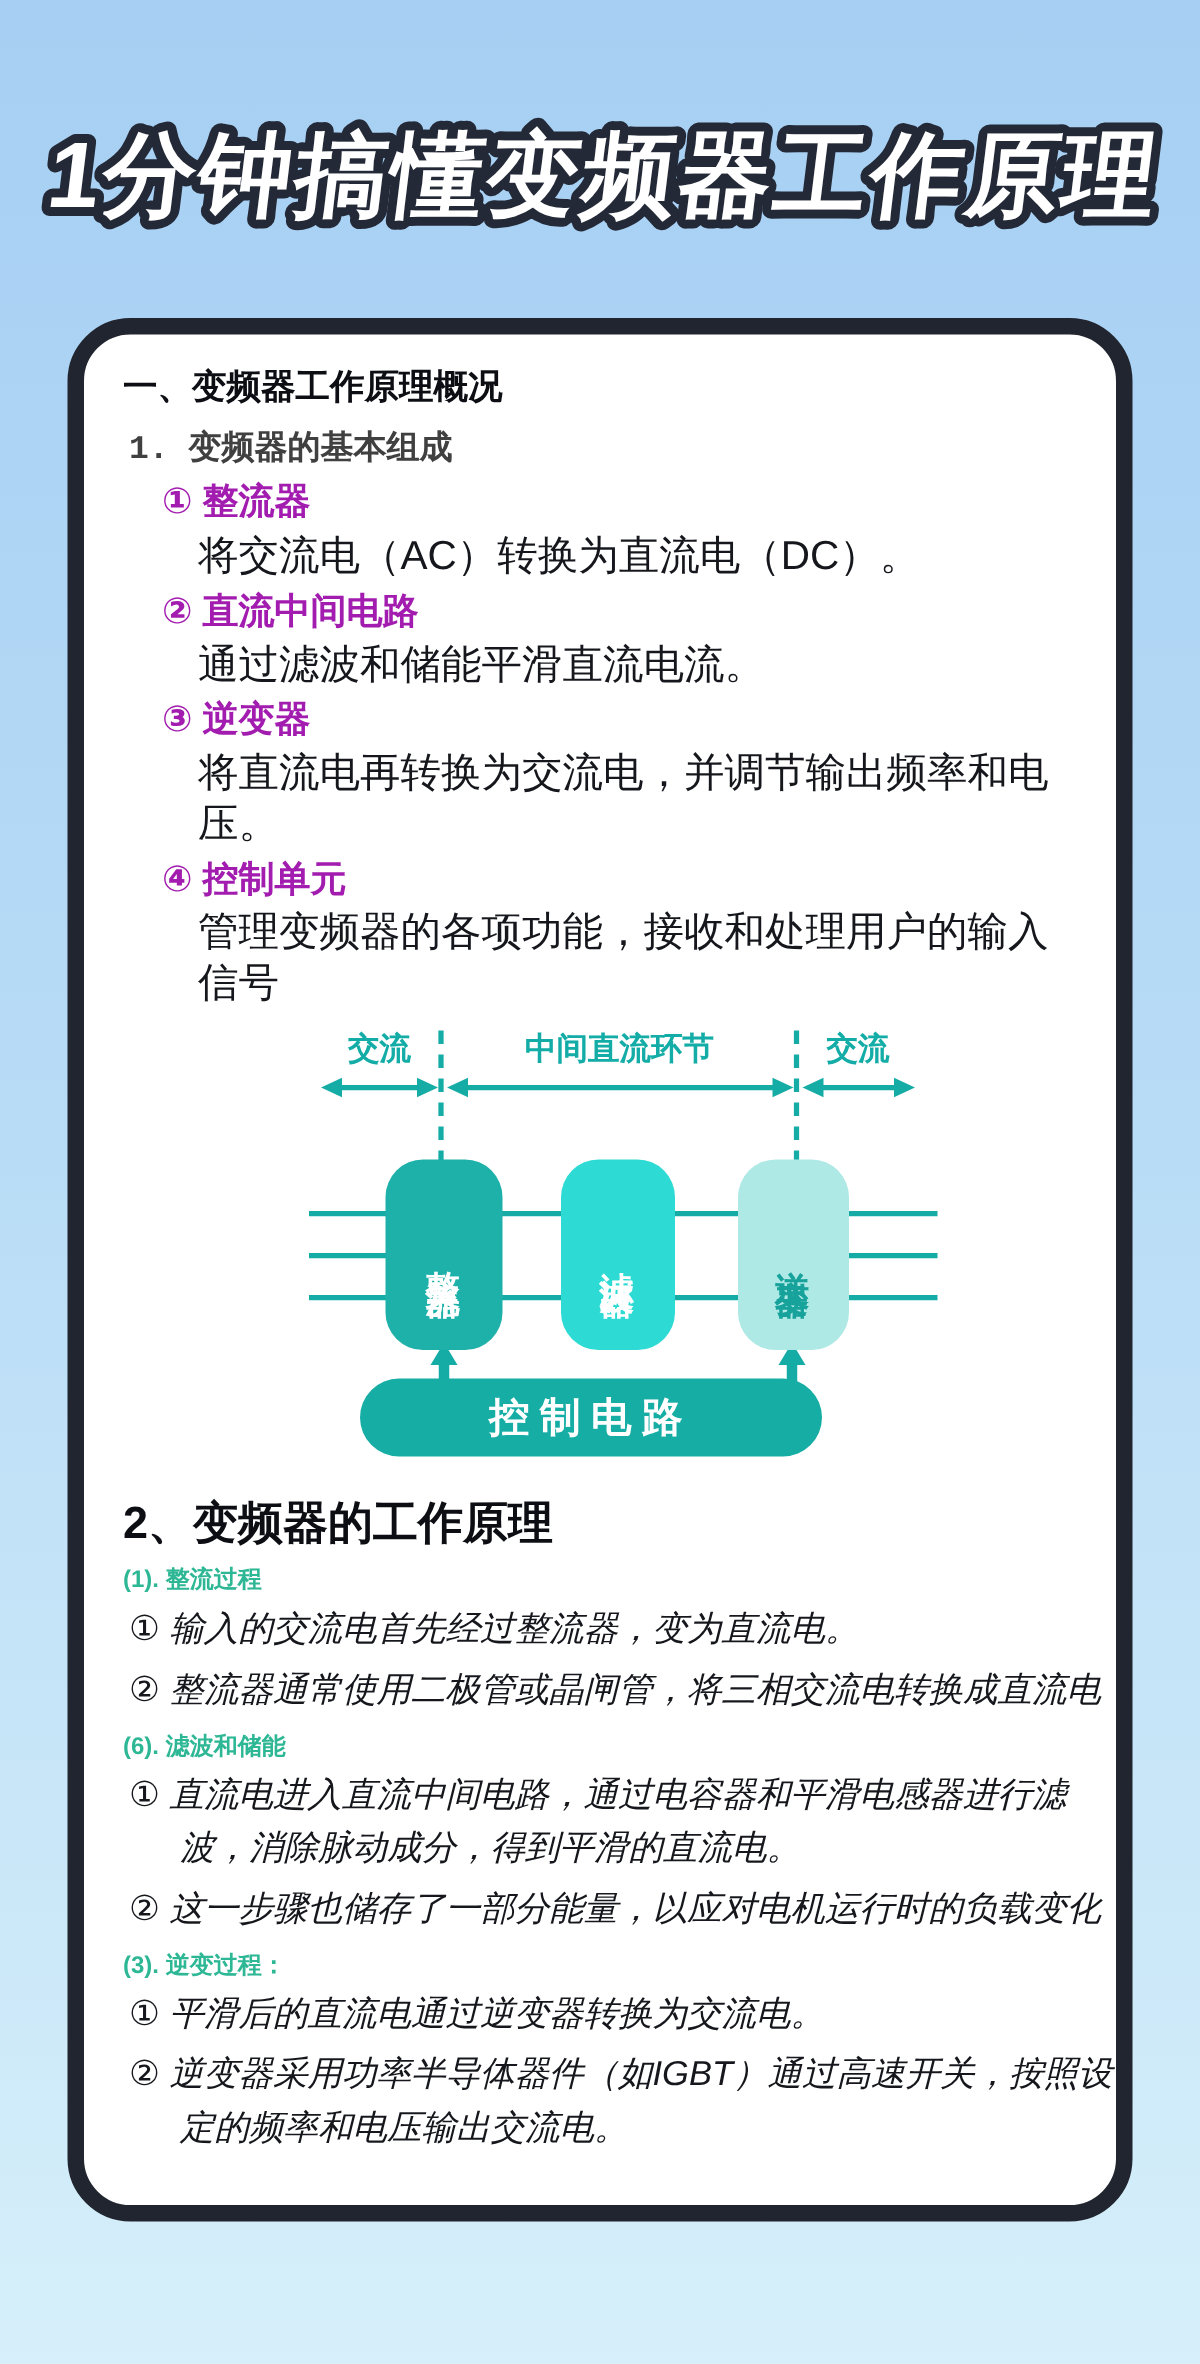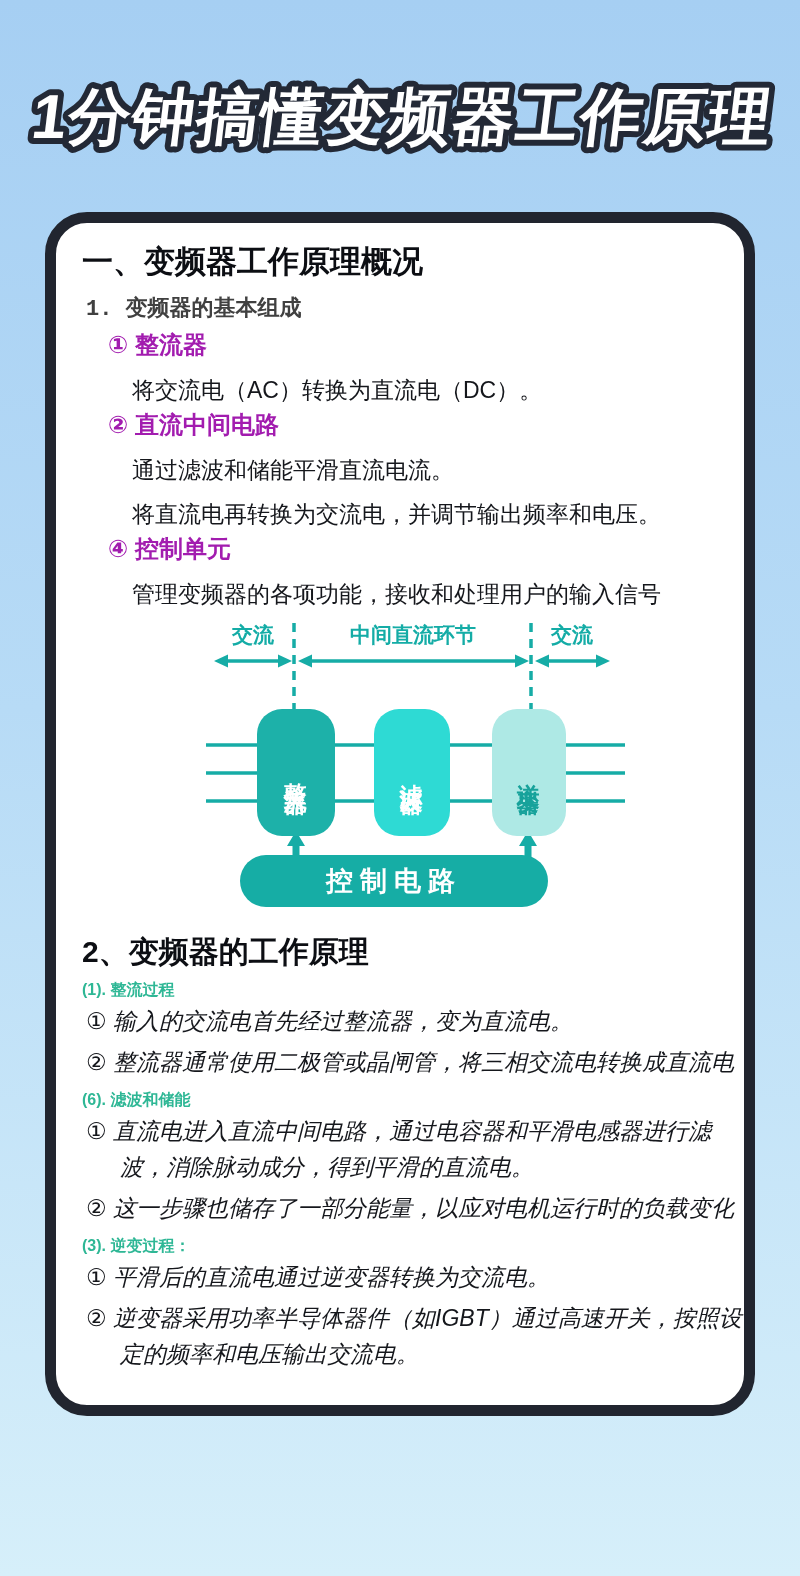--- a/index.html
+++ b/index.html
@@ -25,25 +25,25 @@
   }
   .card {
     width:710px;
     margin:36px auto 0;
     background:#ffffff;
     border:11px solid #21252f;
     border-radius:42px;
     padding:14px 22px 28px 14px;
   }
   .content { margin-left:12px; }
-  .h1 { font-size:31px; font-weight:bold; color:#0c0e13; line-height:1.25; margin:6px 0 14px; }
+  .h1 { font-size:23px; font-weight:bold; color:#0c0e13; line-height:1.25; margin:6px 0 14px; }
   .h2 { font-size:22px; font-weight:bold; color:#404040; line-height:1.25; margin:0 0 8px 4px;font-family:Liberation Mono, monospace; }
   .comp-list { margin-left:26px; }
   .comp-label { color:#a21caf; font-size:24px; font-weight:bold; line-height:1.2; margin:5px 0 3px; }
-  .comp-desc { font-size:23px; line-height:1.25; margin:16px 0 6px 24px; }
+  .comp-desc { font-size:27px; line-height:1.25; margin:4px 0 6px 24px; }
   
   .diagram { position:relative; width:500px; height:300px; margin:8px 0 0 80px; }
   .diagram svg { position:absolute; left:0; top:0; }
   .zone-label { position:absolute; top:4px; font-size:21px; font-weight:bold; color:#14aca6; text-align:center; }
   .zl-1 { left:41px; width:100px; }
   .zl-2 { left:151px; width:200px; }
   .zl-3 { left:360px; width:100px; }
   .block { position:absolute; top:92px; height:127px; border-radius:25px; display:flex; align-items:center; justify-content:center; }
   .blk-1 { left:95px;  width:78px; }
   .blk-2 { left:212px; width:76px; }
@@ -80,20 +80,21 @@
     <div class="comp-list">
       <div>
         <div class="comp-label">① 整流器</div>
         <div class="comp-desc">将交流电（AC）转换为直流电（DC）。</div>
       </div>
       <div>
         <div class="comp-label">② 直流中间电路</div>
         <div class="comp-desc">通过滤波和储能平滑直流电流。</div>
       </div>
       <div>
+        <div class="comp-label">③ 逆变器</div>
         <div class="comp-desc">将直流电再转换为交流电，并调节输出频率和电压。</div>
       </div>
       <div>
         <div class="comp-label">④ 控制单元</div>
         <div class="comp-desc">管理变频器的各项功能，接收和处理用户的输入信号</div>
       </div>
     </div>
 
     <div class="diagram">
       <svg width="500" height="300">

